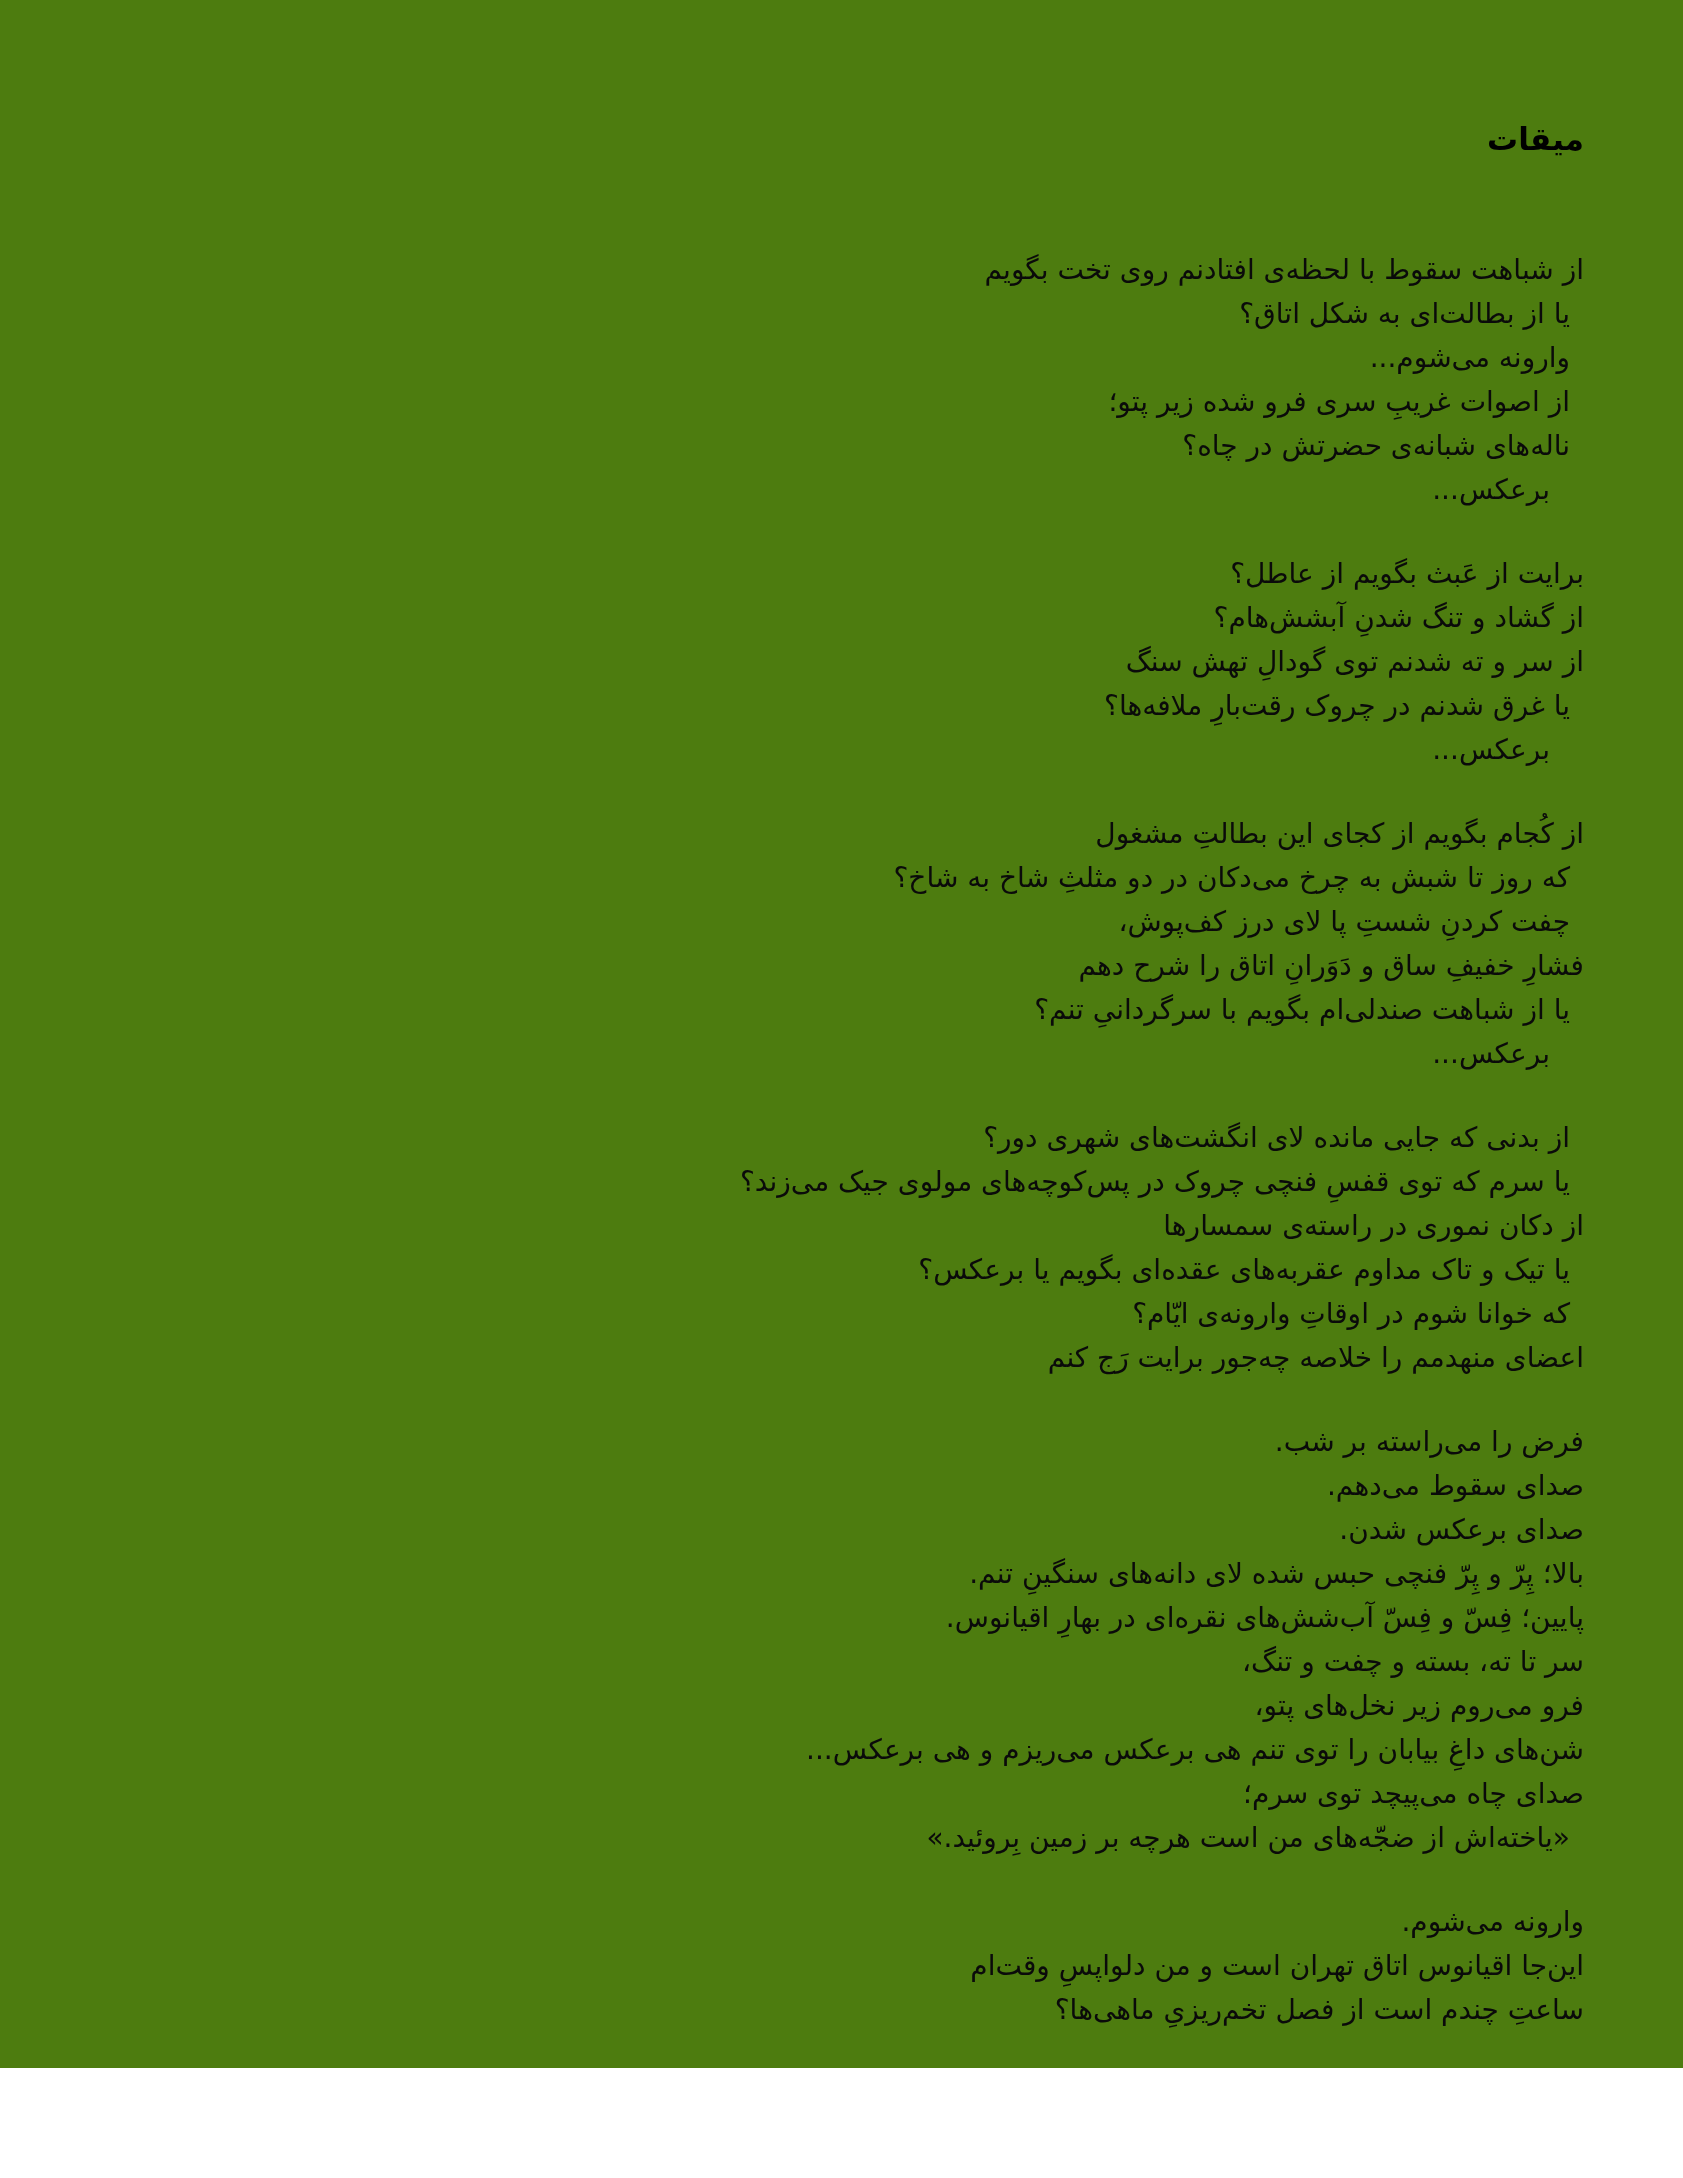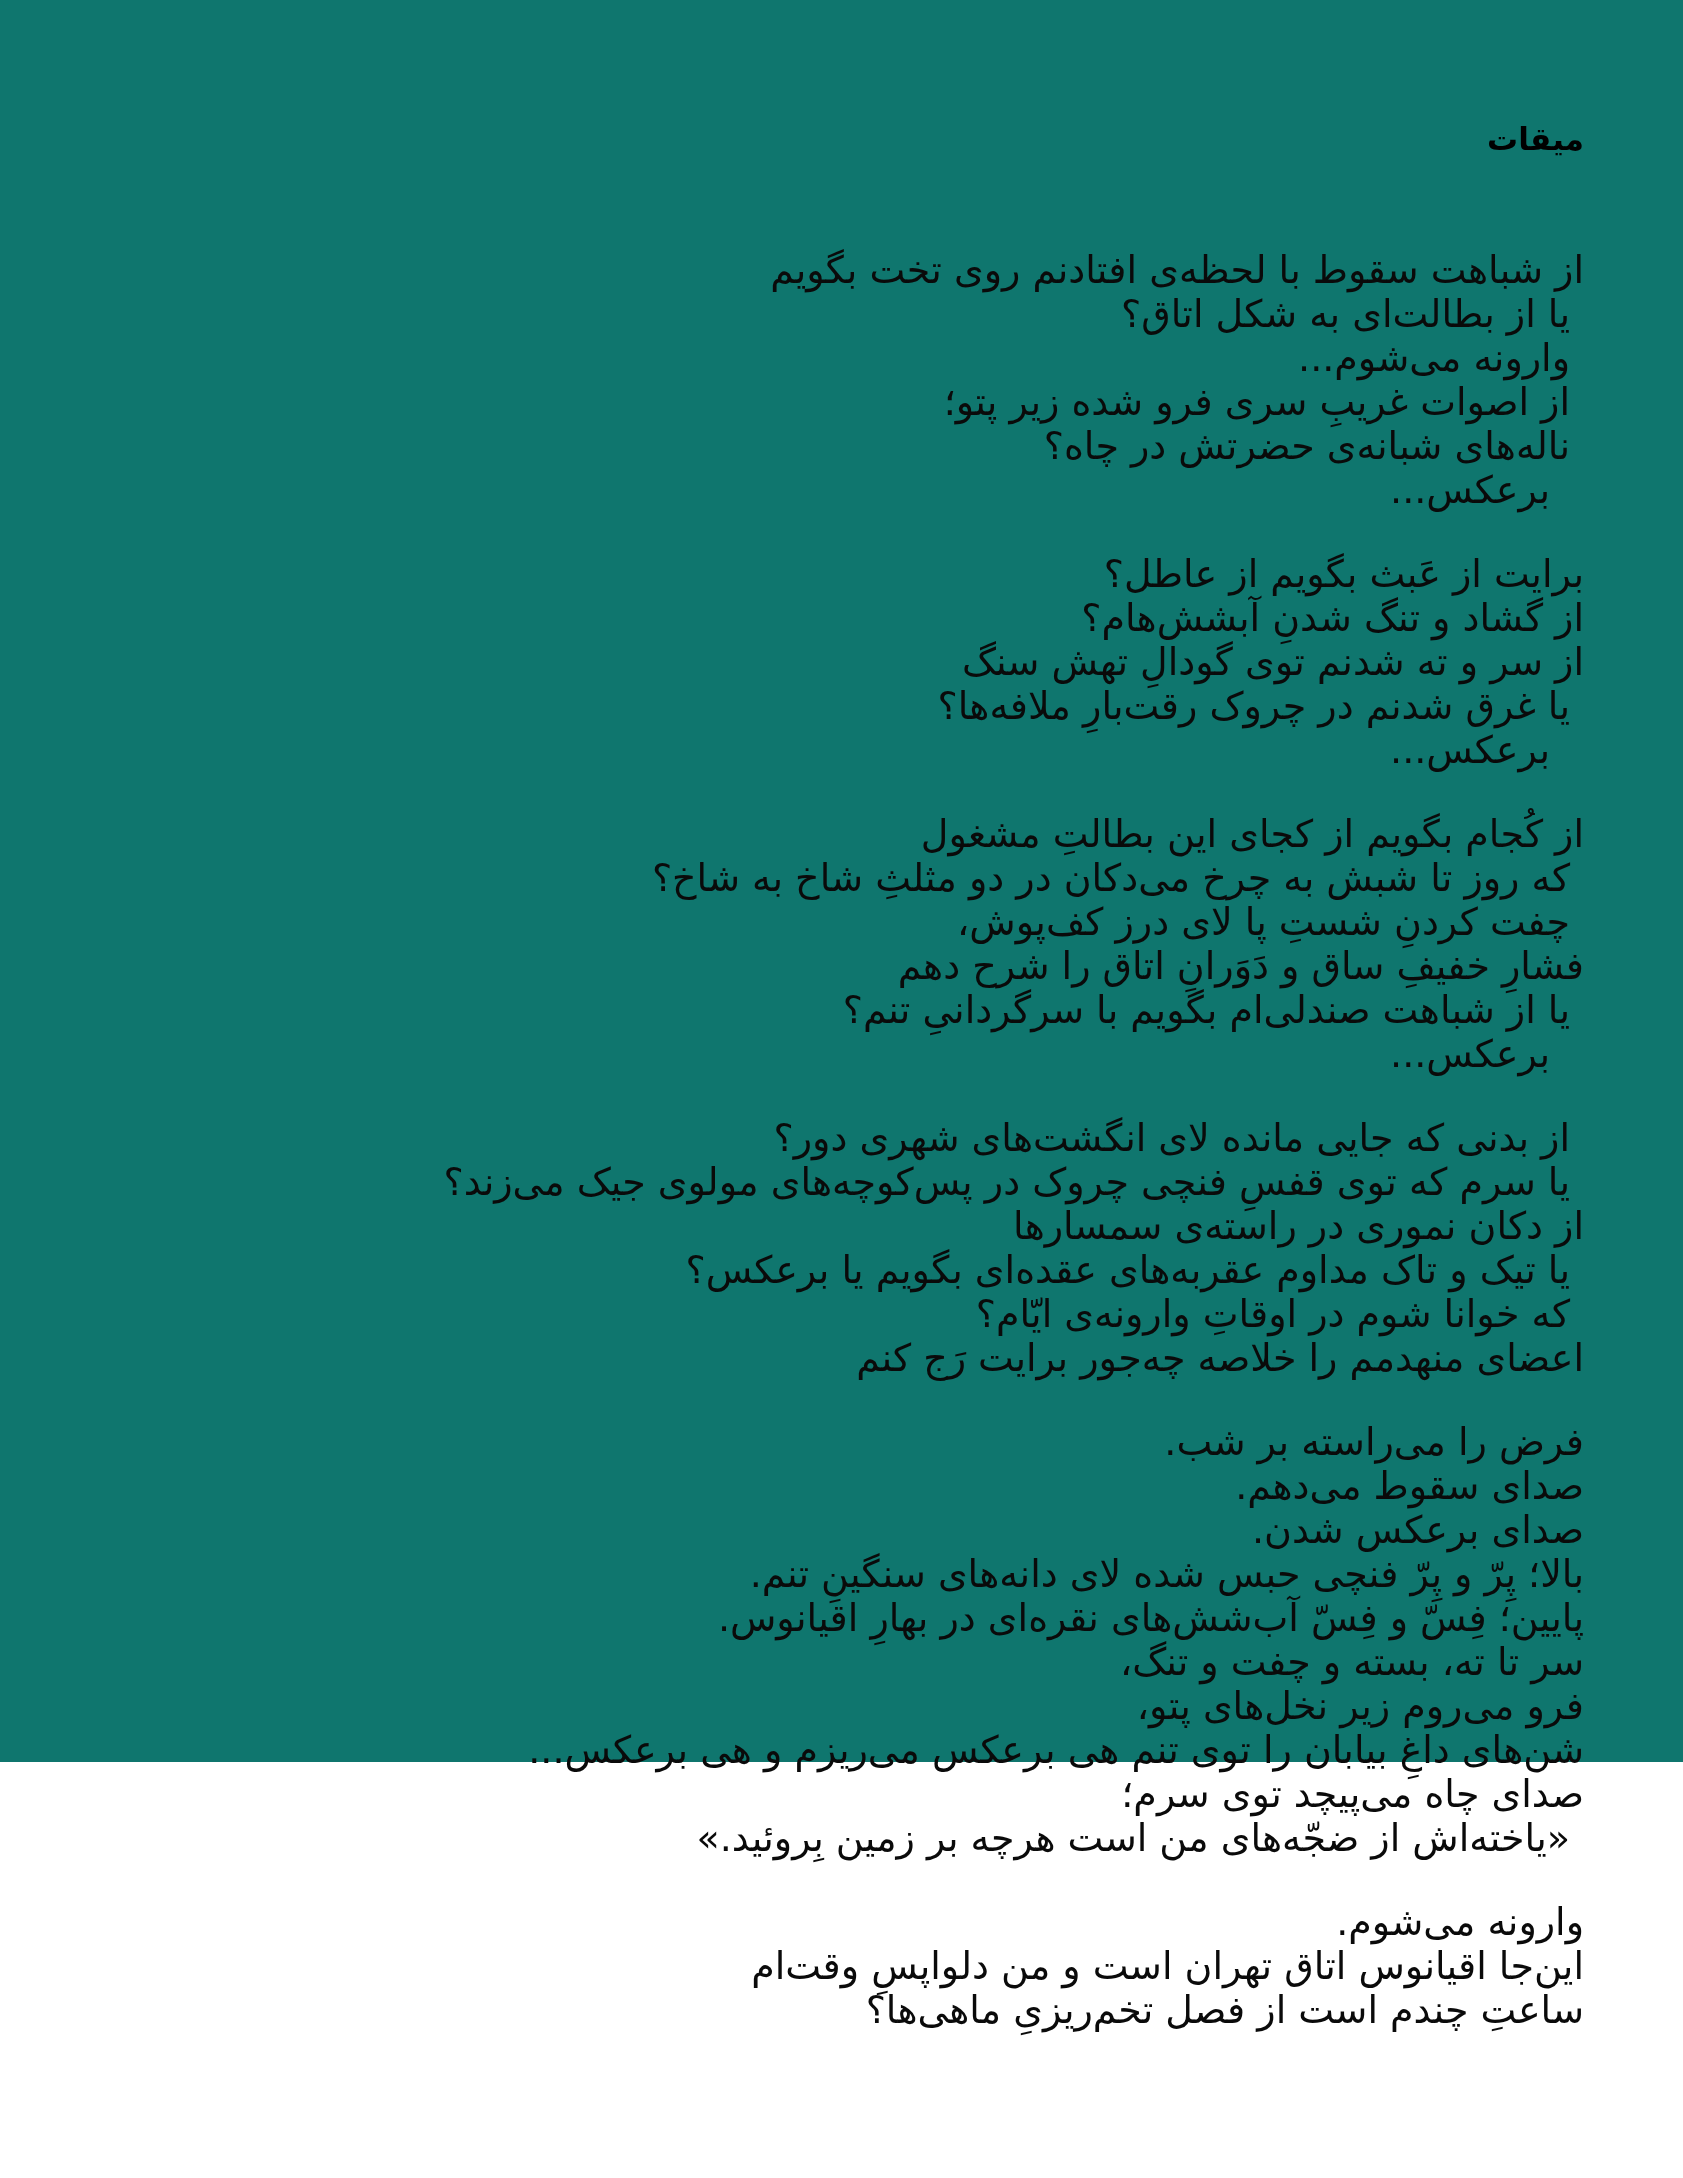--- a/index.html
+++ b/index.html
@@ -11,39 +11,39 @@
     width: 1683px;
     height: 2178px;
     font-family: "DejaVu Sans", sans-serif;
     color: #000000;
     overflow: hidden;
   }
   .page {
     direction: rtl;
     box-sizing: border-box;
     width: 1683px;
-    height: 1762px;
+    height: 2068px;
     padding: 121px 99px 0 99px;
-    background: #0f766e;
+    background: #4d7c0f;
   }
   .title {
     font-size: 31px;
     font-weight: bold;
     margin: 0 0 91px 0;
     color: #000000;
     text-align: right;
   }
   .poem {
     text-align: right;
   }
   .stanza {
     margin: 0 0 40px 0;
   }
   .line {
-    font-size: 38px;
+    font-size: 28px;
     line-height: 44px;
     white-space: nowrap;
     color: #0a0a0a;
   }
   .indent-1 { padding-right: 14px; }
   .indent-2 { padding-right: 34px; }
 </style>
 </head>
 <body>
 

